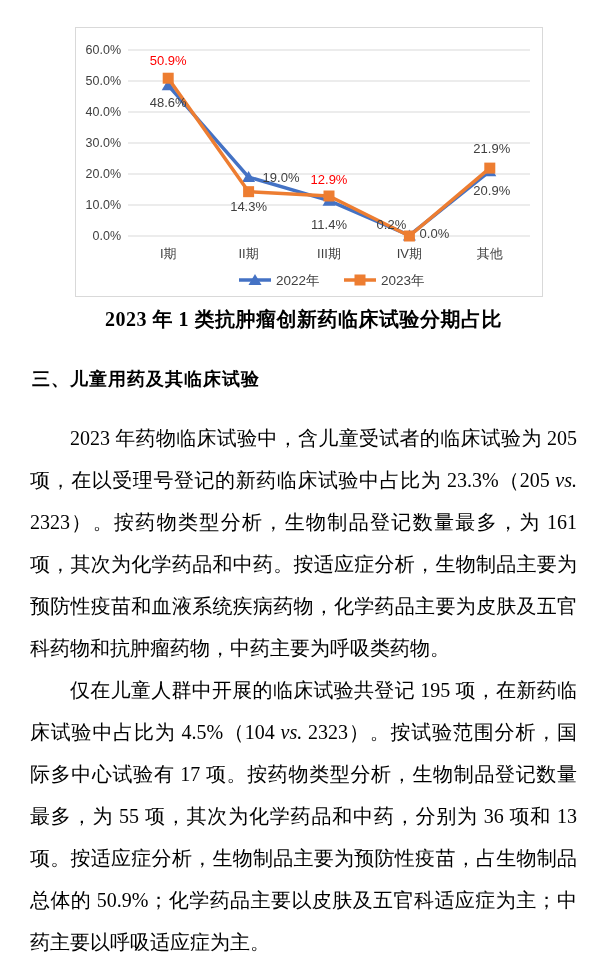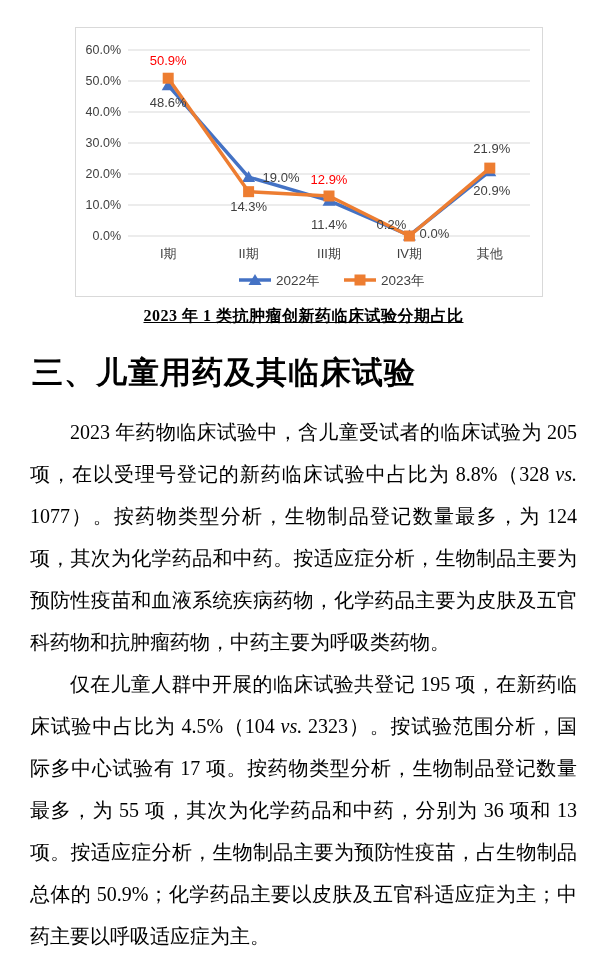--- a/index.html
+++ b/index.html
@@ -27,31 +27,30 @@
     background: #ffffff;
     box-sizing: content-box;
   }
   .chart-frame svg { display: block; }
   figure { margin: 0; padding: 0; }
   figcaption {
     margin-top: 9px;
     text-align: center;
     font-family: "Liberation Serif", serif;
     font-weight: bold;
-    font-size: 16px;
+    font-size: 20px;
     letter-spacing: 0.5px;
     color: #000;
-    text-decoration: underline;
   }
   
   h2.section-heading {
     margin: 31px 30px 0 32px;
     font-family: "Liberation Sans", "DejaVu Sans", sans-serif;
     font-weight: bold;
-    font-size: 31px;
+    font-size: 18px;
     line-height: 30px;
     color: #000;
     letter-spacing: 1px;
   }
   
   .body-text {
     margin: 23px 30px 0 30px;
     font-family: "Liberation Serif", serif;
     font-size: 20px;
     line-height: 42px;
@@ -121,17 +120,17 @@
           <rect x="278.5" y="246.5" width="11" height="11" fill="#ED7D31"></rect>
           <text x="305" y="257" font-family="Liberation Sans, sans-serif" font-size="13.5" fill="#404040">2023年</text>
         </svg>
     </div>
     <figcaption>2023 年 1 类抗肿瘤创新药临床试验分期占比</figcaption>
   </figure>
 
   <h2 class="section-heading">三、儿童用药及其临床试验</h2>
 
   <div class="body-text" id="paragraphs">
-      <p><span>2023 年药物临床试验中，含儿童受试者的临床试验为 205 项，在以受理号登记的新药临床试验中占比为 8.8%（328 </span><em>vs.</em><span> 1077）。按药物类型分析，生物制品登记数量最多，为 124 项，其次为化学药品和中药。按适应症分析，生物制品主要为预防性疫苗和血液系统疾病药物，化学药品主要为皮肤及五官科药物和抗肿瘤药物，中药主要为呼吸类药物。</span></p>
+      <p><span>2023 年药物临床试验中，含儿童受试者的临床试验为 205 项，在以受理号登记的新药临床试验中占比为 23.3%（205 </span><em>vs.</em><span> 2323）。按药物类型分析，生物制品登记数量最多，为 161 项，其次为化学药品和中药。按适应症分析，生物制品主要为预防性疫苗和血液系统疾病药物，化学药品主要为皮肤及五官科药物和抗肿瘤药物，中药主要为呼吸类药物。</span></p>
       <p><span>仅在儿童人群中开展的临床试验共登记 195 项，在新药临床试验中占比为 4.5%（104 </span><em>vs.</em><span> 2323）。按试验范围分析，国际多中心试验有 17 项。按药物类型分析，生物制品登记数量最多，为 55 项，其次为化学药品和中药，分别为 36 项和 13 项。按适应症分析，生物制品主要为预防性疫苗，占生物制品总体的 50.9%；化学药品主要以皮肤及五官科适应症为主；中药主要以呼吸适应症为主。</span></p>
     </div>
 
 </main>
 
 </body></html>

